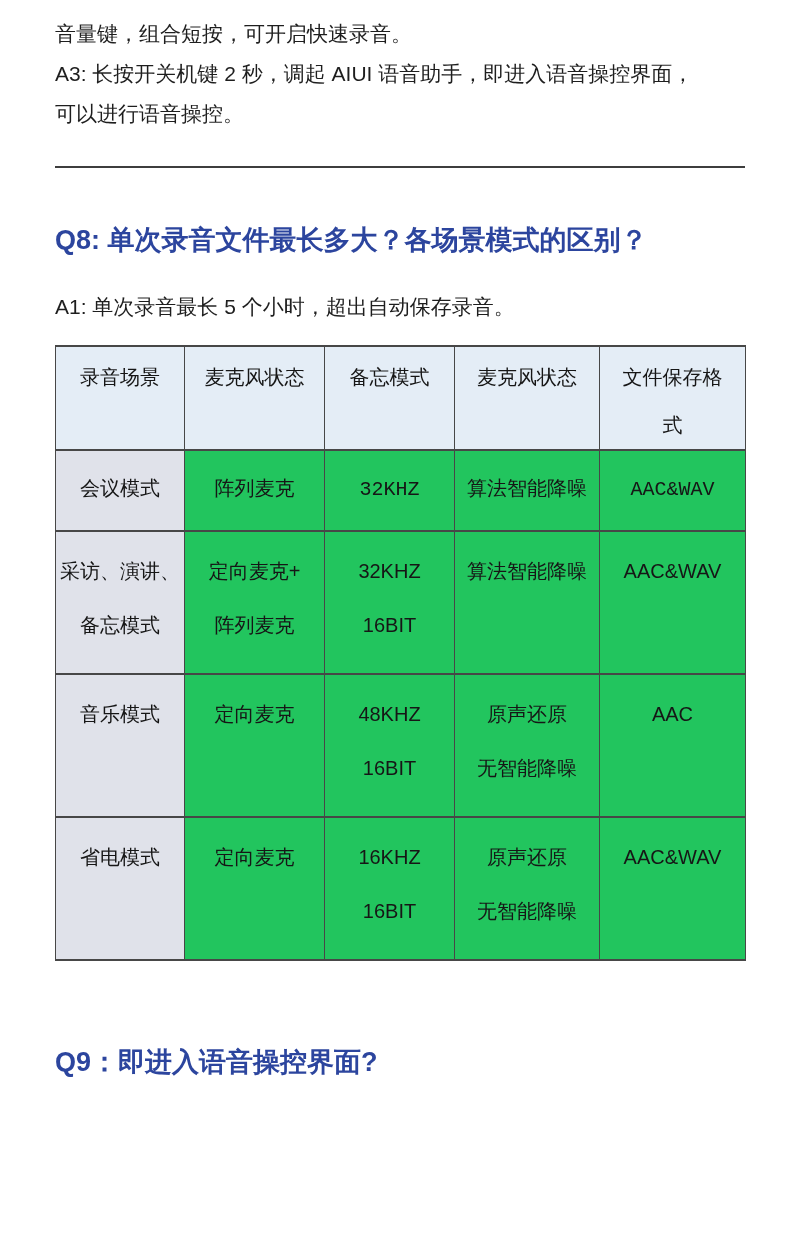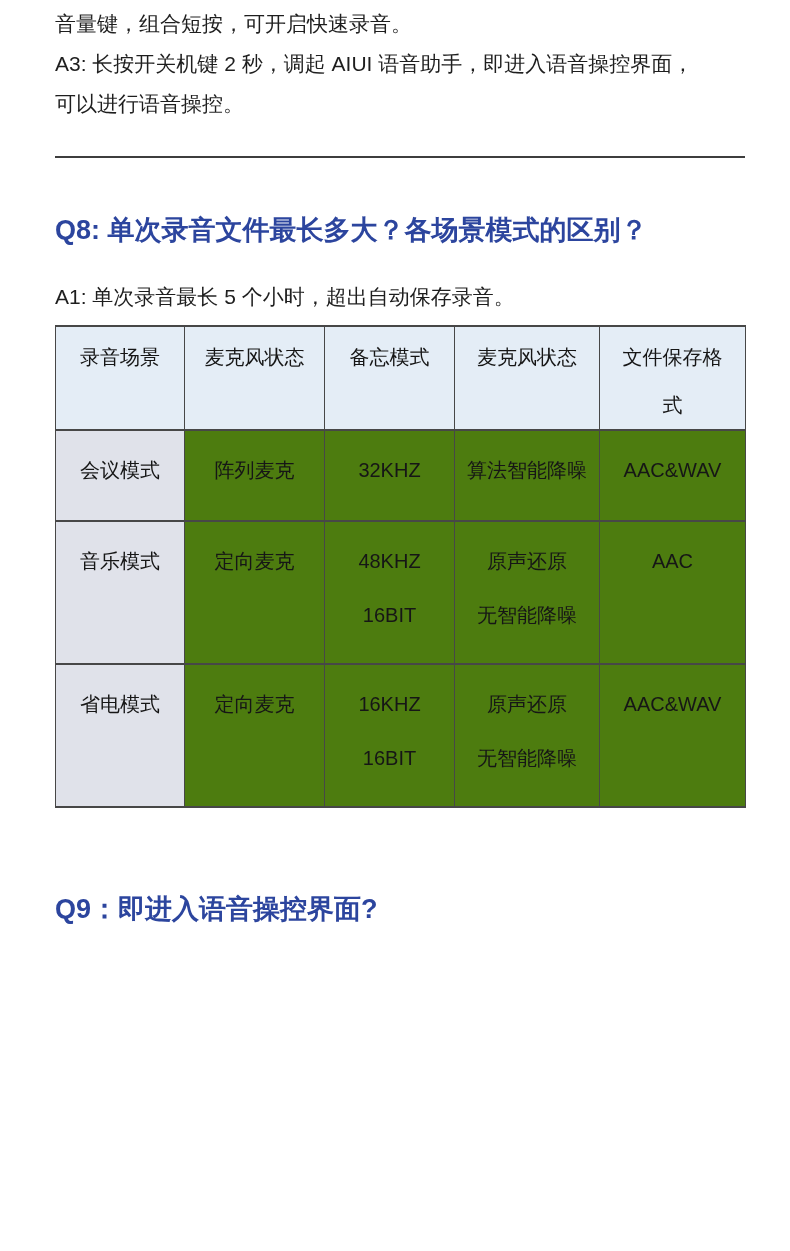--- a/index.html
+++ b/index.html
@@ -10,53 +10,53 @@
     --text-c:#1e1e1e;
   }
   *{box-sizing:border-box;}
   html,body{margin:0;padding:0;}
   body{
     width:790px;height:1251px;overflow:hidden;background:#ffffff;
     font-family:"Liberation Sans","DejaVu Sans",sans-serif;
     color:var(--text-c);
   }
   .page{padding:0 45px 0 55px;}
-  .intro{padding-top:4px;font-size:21px;line-height:40px;color:var(--text-c);}
+  .intro{padding-top:14px;font-size:21px;line-height:40px;color:var(--text-c);}
   .divider{
     border:none;border-top:2px solid #3e3e3e;
     margin:32px 0 0 0;width:690px;
   }
   .q-heading{
     margin:56px 0 0 0;
     font-size:27px;line-height:32px;font-weight:700;
     color:var(--heading-blue);
   }
   .answer{margin:36px 0 0 0;font-size:21px;line-height:30px;}
   table.spec-table{
-    margin-top:13px;width:690px;table-layout:fixed;
+    margin-top:23px;width:690px;table-layout:fixed;
     border-collapse:collapse;
     padding-left:8px;
   }
   .spec-table th,.spec-table td{
     border:1px solid var(--border-c);
     border-top-width:2px;border-bottom-width:2px;
     text-align:center;vertical-align:top;
     font-size:20px;font-weight:400;color:#161616;
     white-space:pre-line;word-break:keep-all;
   }
   .spec-table th{
     background:var(--header-bg);
     line-height:48px;padding:6px 10px 0 10px;
   }
   .spec-table td{
-    line-height:54px;padding:12px 2px 0 2px;background:#4d7c0f;
+    line-height:54px;padding:12px 2px 0 2px;background:#22c55e;
   }
   .spec-table tbody td:first-child{background:var(--scene-bg);}
   .spec-table thead tr{height:97px;}
-  .spec-table tbody tr:nth-child(1){height:91px;}
+  .spec-table tbody tr:nth-child(1){height:81px;font-family:Liberation Mono, monospace;}
   .spec-table tbody tr:nth-child(2){height:143px;}
   .spec-table tbody tr:nth-child(3){height:143px;}
   .spec-table tbody tr:nth-child(4){height:143px;border-radius:31px;}
   .spec-table tbody tr:nth-child(5){height:190px;}
   .q9{margin-top:85px;}
 </style>
 </head>
 <body>
 
 <div class="page">
@@ -93,20 +93,30 @@
     </thead>
     <tbody>
       <tr>
         <td>会议模式</td>
         <td>阵列麦克</td>
         <td>32KHZ</td>
         <td>算法智能降噪</td>
         <td>AAC&amp;WAV</td>
       </tr>
       <tr>
+        <td>采访、演讲、
+备忘模式</td>
+        <td>定向麦克+
+阵列麦克</td>
+        <td>32KHZ
+16BIT</td>
+        <td>算法智能降噪</td>
+        <td>AAC&amp;WAV</td>
+      </tr>
+      <tr>
         <td>音乐模式</td>
         <td>定向麦克</td>
         <td>48KHZ
 16BIT</td>
         <td>原声还原
 无智能降噪</td>
         <td>AAC</td>
       </tr>
       <tr>
         <td>省电模式</td>

